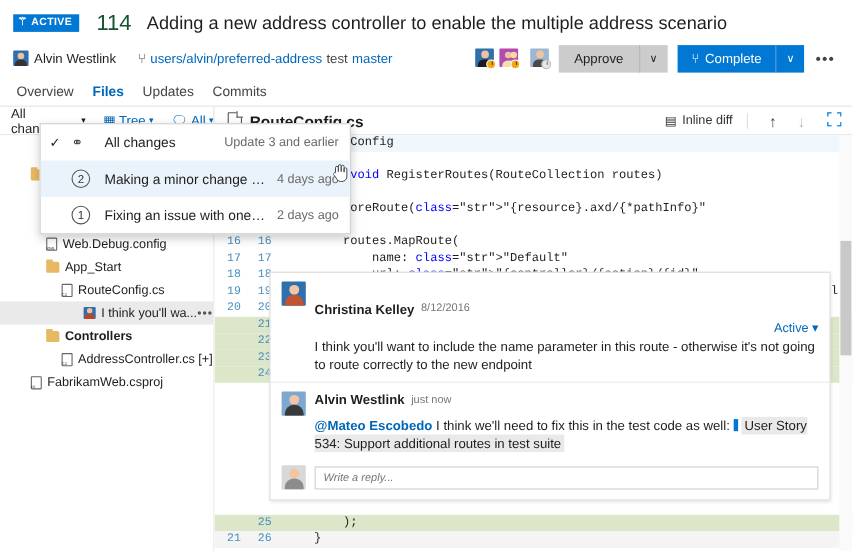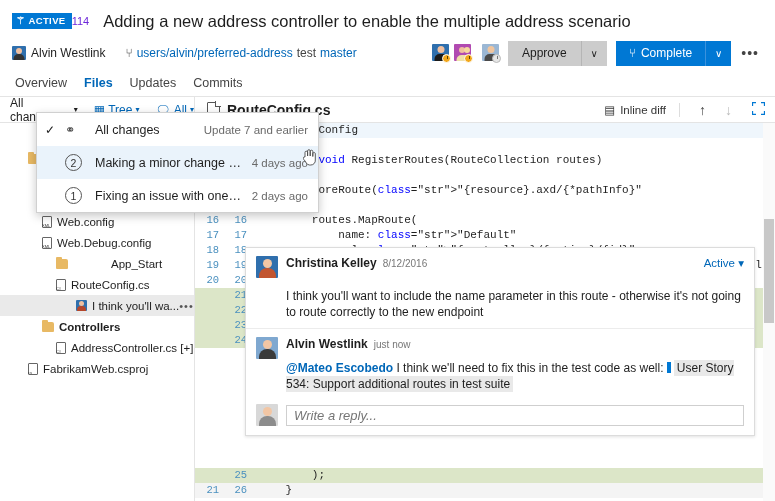--- a/index.html
+++ b/index.html
@@ -16,21 +16,21 @@
 
   
   #header { padding:8px 12px 0 12px; }
   .hdr-row1 { display:flex; align-items:center; height:26px; }
   .status-badge {
     background:#0078d4; color:#fff; font-size:9.5px; font-weight:bold;
     letter-spacing:.4px; padding:2px 6px 2px 4px; display:flex; align-items:center;
     gap:3px; height:16px; line-height:12px;
   }
   .status-badge .pr-glyph { font-size:10px; line-height:10px; }
-  .pr-id { font-size:11px; color:#6d28d9; margin-left:0; font-weight:400; }
+  .pr-id { font-size:20px; color:#14532d; margin-left:16px; font-weight:400; }
   .pr-title { font-size:16.5px; color:#1e1e1e; margin-left:14px; font-weight:400;
               white-space:nowrap; }
 
   .hdr-row2 { display:flex; align-items:center; height:28px; margin-top:5px; }
   .author { display:flex; align-items:center; gap:5px; font-size:12px; }
   .avatar {
     width:14px; height:14px; display:inline-block; position:relative;
     border-radius:1px; overflow:hidden; flex:none;
   }
   .av-blue { background:#2f6fad; }
@@ -170,31 +170,31 @@
                left:6.5px; background:#f2c6a4; }
   .cmt-av .b { position:absolute; width:17px; height:10px; bottom:0; left:2.5px;
                border-radius:8px 8px 0 0; }
   .cmt-av.ck .b { background:#c25530; }
   .cmt-av.aw .b { background:#3a3a3a; }
   .cmt-av.me .b { background:#8c8c8c; }
   .cmt-body { flex:1; min-width:0; }
   .cmt-head { display:flex; align-items:center; }
   .cmt-name { font-size:12px; font-weight:bold; }
   .cmt-time { font-size:10px; color:#777; margin-left:6px; }
-  .cmt-status { margin-left:auto; font-size:11.5px; color:#0067b8; cursor:pointer; }
-  .cmt-text { font-size:12px; line-height:16px; margin-top:18px; color:#1e1e1e; }
+  .cmt-status { margin-left:auto; font-size:11.5px; color:#0067b8; cursor:pointer;margin-top:35px; }
+  .cmt-text { font-size:12px; line-height:16px; margin-top:2px; color:#1e1e1e; }
   .code-chip { background:#ececec; font-family:"Liberation Mono", monospace;
                font-size:10.5px; padding:1px 4px; }
   .mention { color:#0067b8; font-weight:bold; }
   .wi-link { background:#e9e9e9; padding:1px 3px; }
   .wi-bar { display:inline-block; width:4px; height:11px; background:#0078d4;
             vertical-align:-1px; margin-right:3px; }
   .reply-row { display:flex; align-items:center; gap:8px; padding:4px 10px 9px 10px; }
   .reply-input {
-    flex:1; height:21px; border:1px solid #cfcfcf; font-size:13px; padding:0 7px;
+    flex:1; height:21px; border:1px solid #cfcfcf; font-size:10px; padding:0 7px;
     font-style:italic; color:#888; font-family:inherit; background:#fff;
   }
 
   
   #dropdown {
     position:absolute; left:36px; top:112px; width:283px; background:#fff;
     border:1px solid #d0d0d0; box-shadow:0 3px 9px rgba(0,0,0,.22); z-index:40;
   }
   .dd-item { display:flex; align-items:center; height:33px; padding:0 10px 0 8px;
              cursor:pointer; font-size:12.5px; }
@@ -360,30 +360,23 @@
             <span class="pg"></span>
             <span class="tag">C#</span>
           </span>
           <span>Navigation.aspx.cs</span>
         </div>
         <div class="tree-row" style="padding-left: 42px;">
           <span class="doc-ic">
             <span class="pg"></span>
             <span class="tag">XML</span>
           </span>
-          <span>Web.config</span>
+          <span>Web.Debug.config</span>
         </div>
         <div class="tree-row" style="padding-left: 42px;">
-          <span class="doc-ic">
-            <span class="pg"></span>
-            <span class="tag">XML</span>
-          </span>
-          <span>Web.Debug.config</span>
-        </div>
-        <div class="tree-row" style="padding-left: 56px; gap: 38px;">
           <span class="folder-ic"></span>
           <span>App_Start</span>
         </div>
         <div class="tree-row" style="padding-left: 56px;">
           <span class="doc-ic">
             <span class="pg"></span>
             <span class="tag">C#</span>
           </span>
           <span>RouteConfig.cs</span>
         </div>
@@ -490,21 +483,21 @@
       <div class="vthumb" style="top:96px; height:104px;"></div>
     </div>
   </div>
 </div>
 
 <div id="dropdown">
     <div class="dd-item">
       <span class="dd-check">✓</span>
       <span class="dd-ic">⚭</span>
       <span class="dd-label">All changes</span>
-      <span class="dd-meta">Update 7 and earlier</span>
+      <span class="dd-meta">Update 3 and earlier</span>
     </div>
     <div class="dd-item hi">
       <span class="dd-check"></span>
       <span class="dd-ic">
         <span class="dd-num">2</span>
       </span>
       <span class="dd-label">Making a minor change to one of t...</span>
       <span class="dd-meta">4 days ago</span>
     </div>
     <div class="dd-item">

